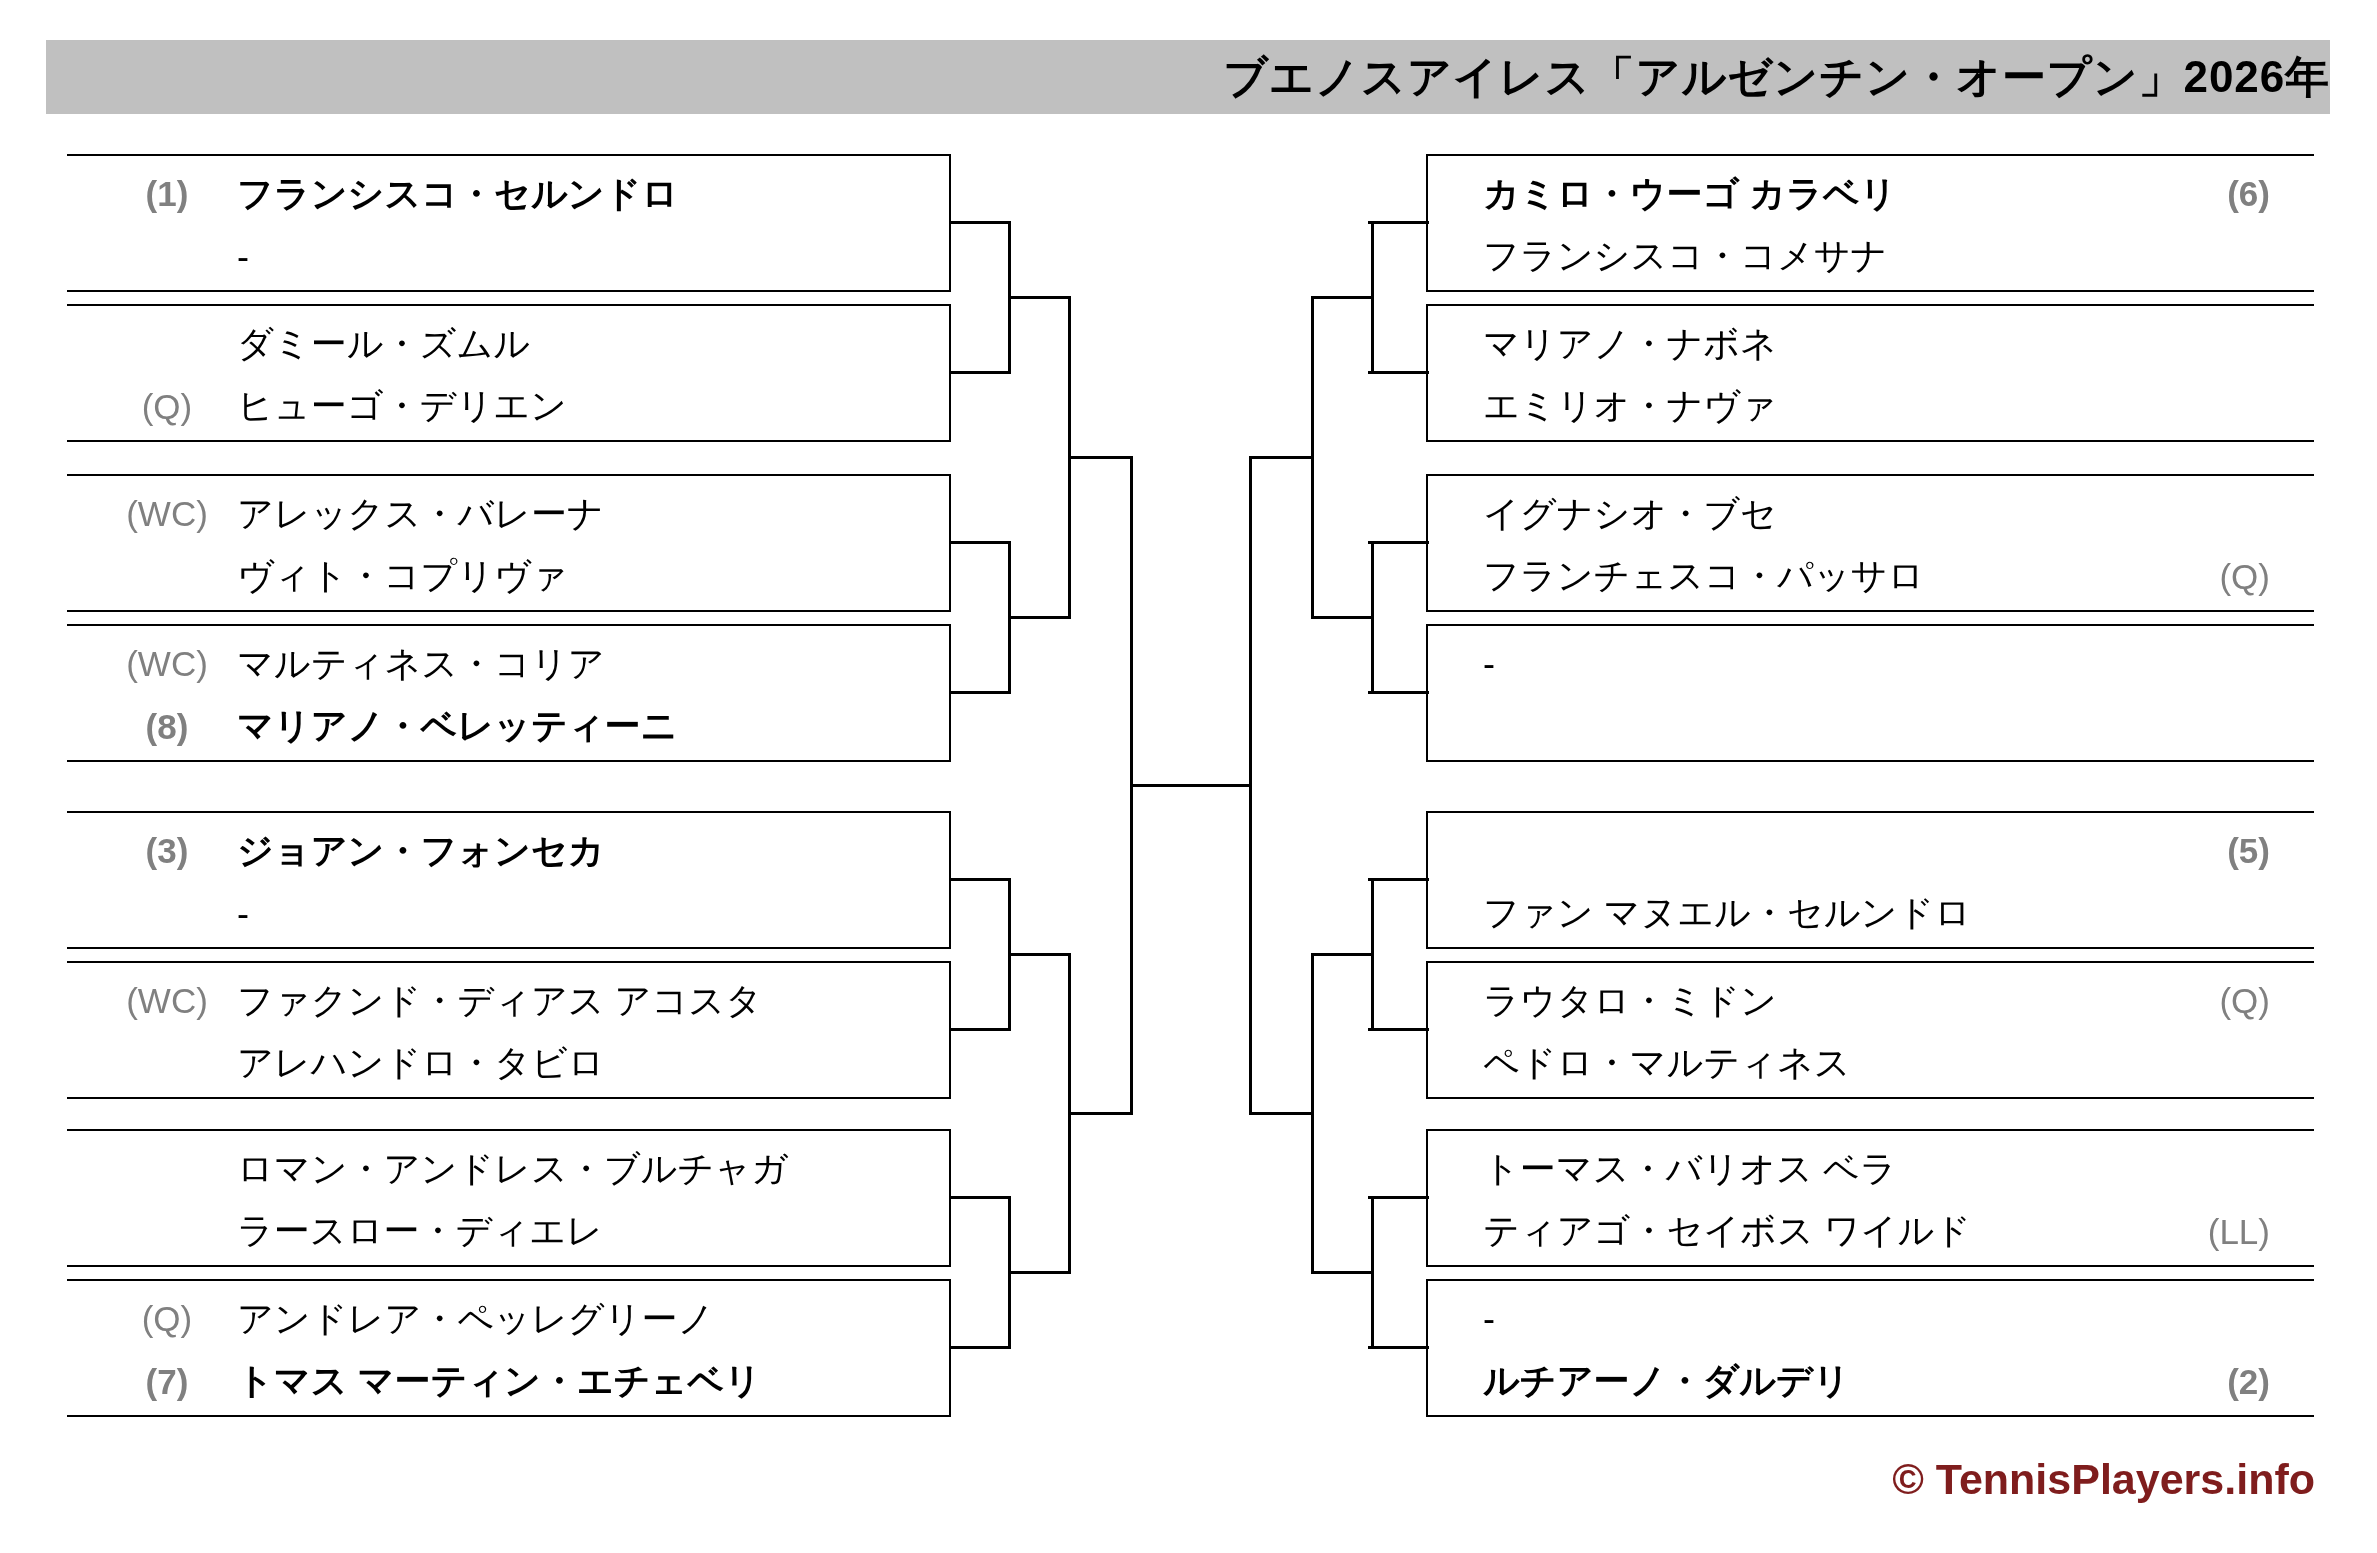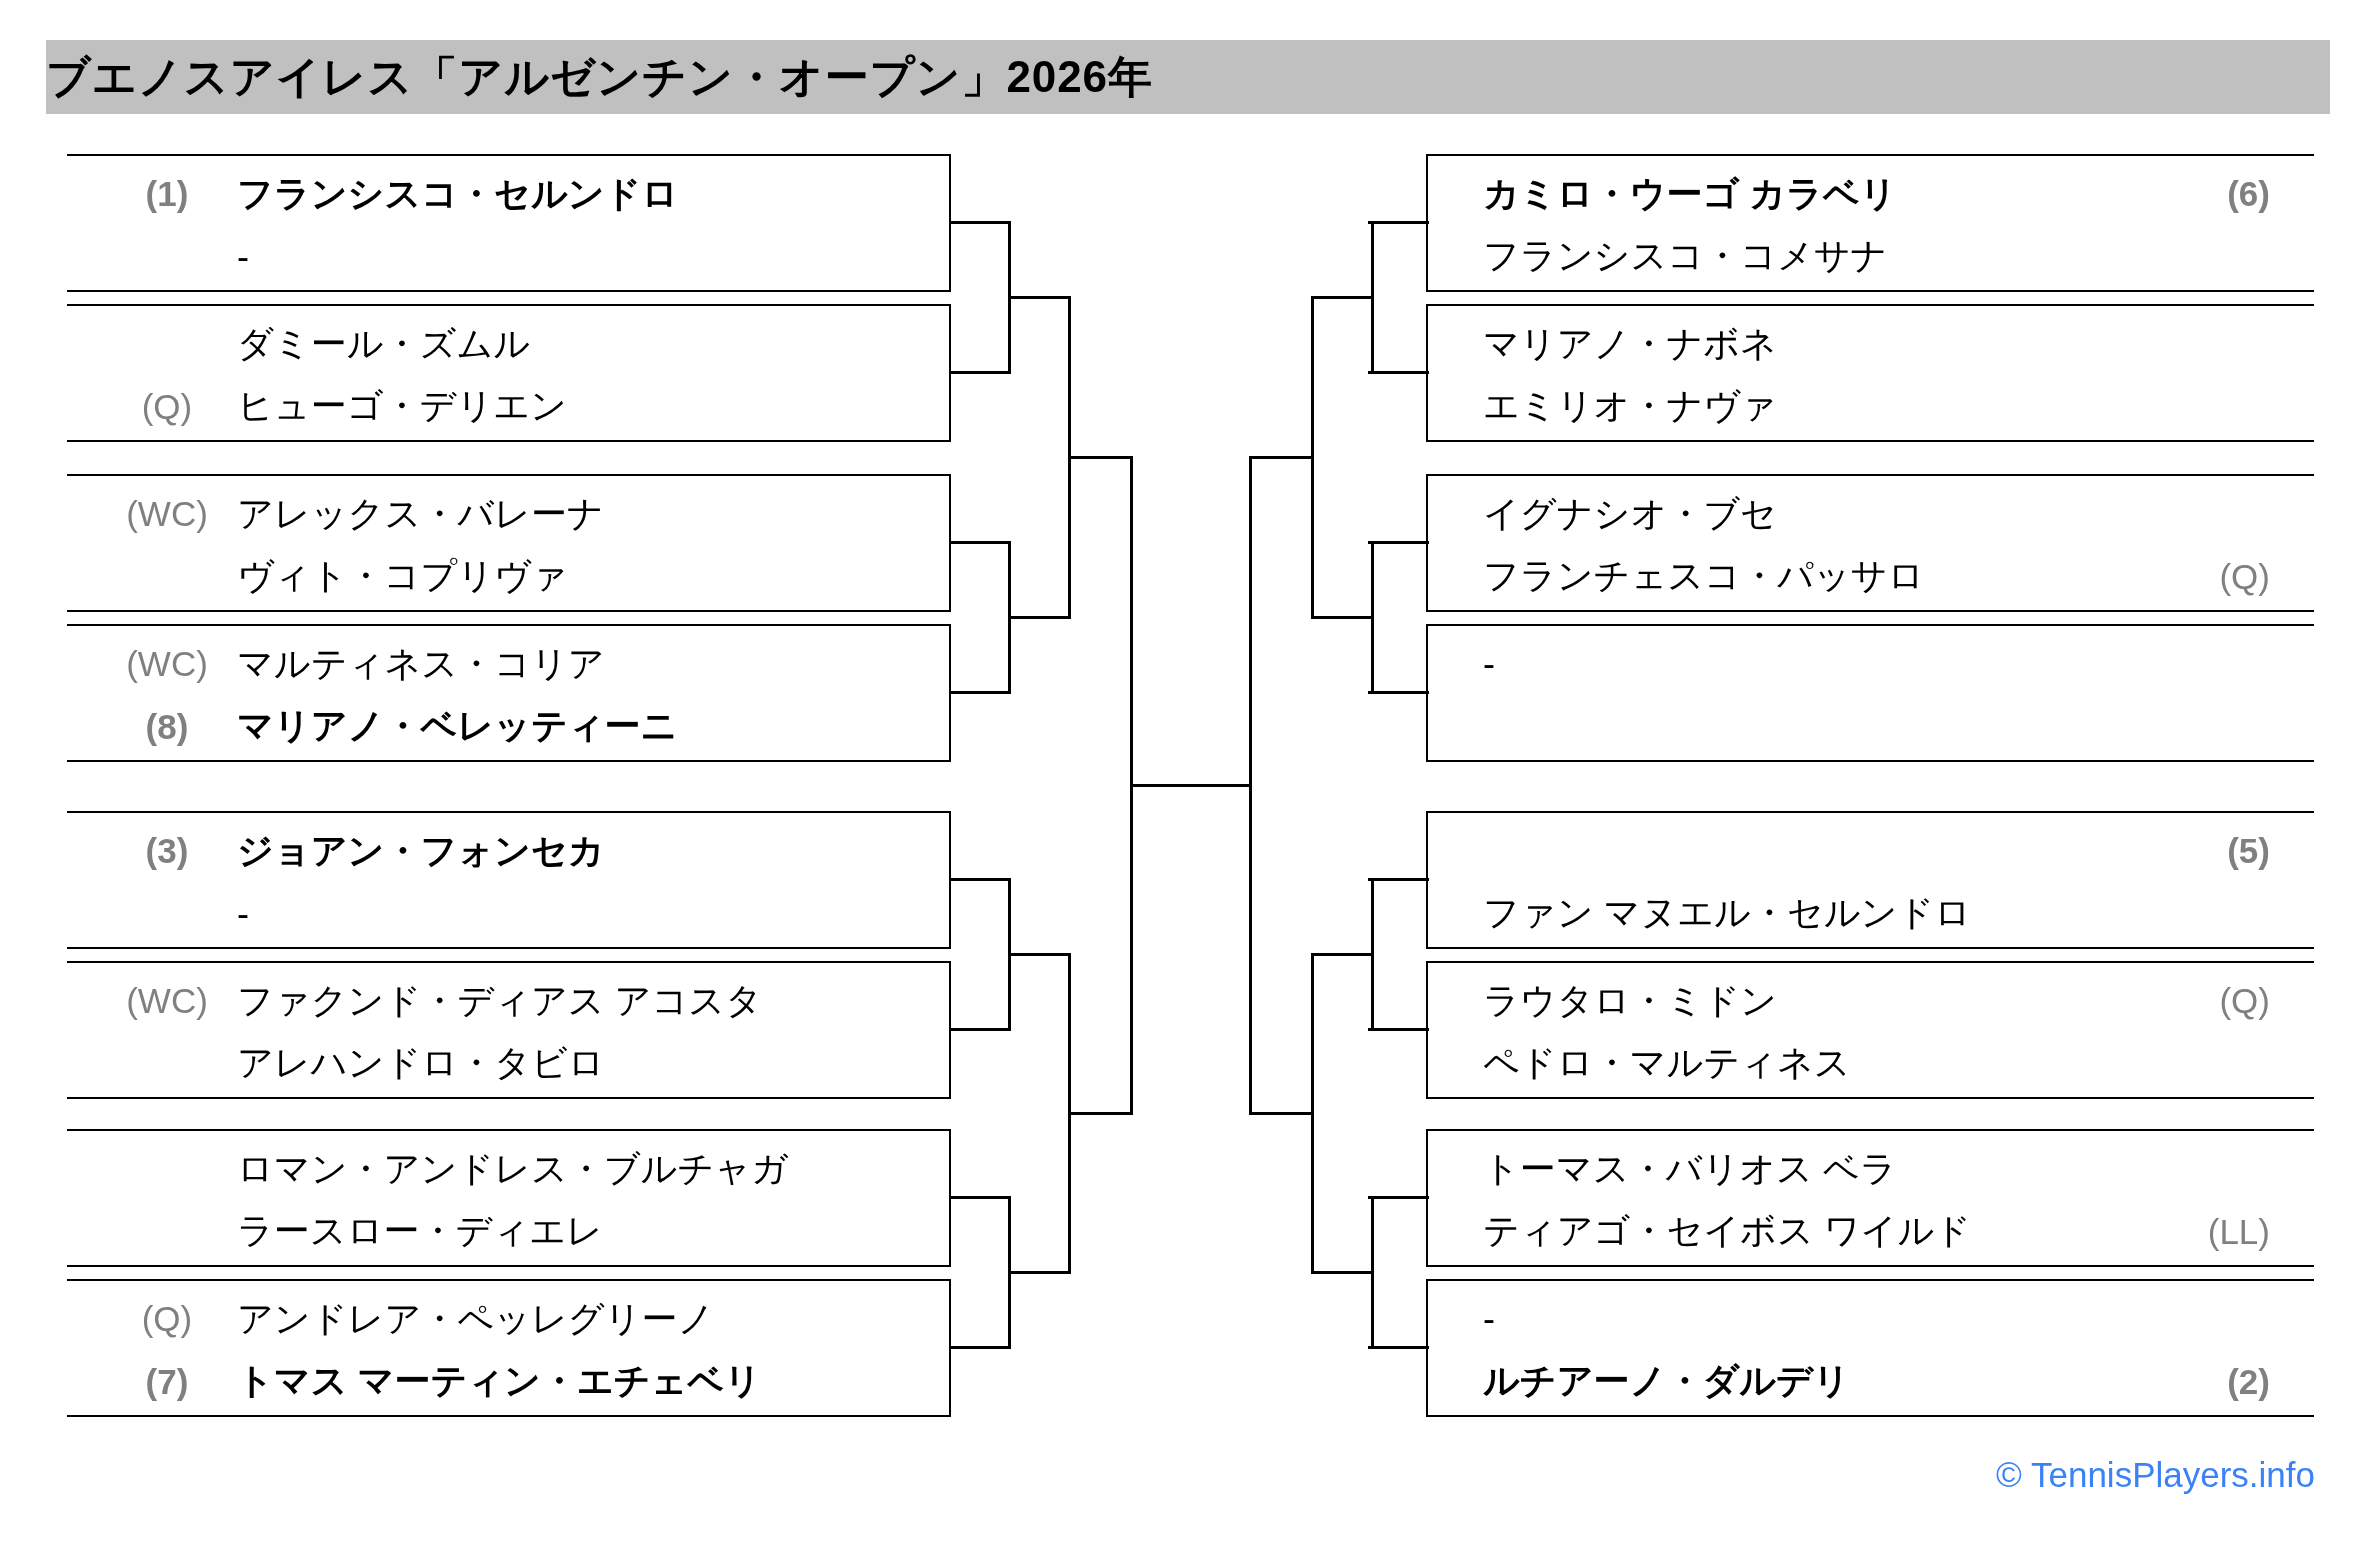--- a/index.html
+++ b/index.html
@@ -7,21 +7,21 @@
     position:relative;
     width:2377px;height:1554px;
     background:#ffffff;
     font-family:"Liberation Sans","DejaVu Sans",sans-serif;
     overflow:hidden;
   }
   
   #title-bar{
     position:absolute;left:46px;top:40px;width:2284px;height:74px;
     background:#c0c0c0;
-    display:flex;align-items:center;justify-content:flex-start;
+    display:flex;align-items:center;justify-content:flex-end;
   }
   #title-bar .t{
     font-size:44px;font-weight:bold;color:#000000;letter-spacing:0.9px;
   }
   
   .bline{position:absolute;background:#000000;}
   .bx{position:absolute;box-sizing:border-box;border:2.8px solid #000000;background:transparent;}
   .bx.l{border-left:none;}
   .bx.r{border-right:none;}
   
@@ -38,21 +38,21 @@
   .match.l .prow{padding-left:30px;}
   .match.r .prow{padding-left:57px;padding-right:44px;}
   .tag{color:#808080;font-size:35px;}
   .match.l .tag{width:140px;text-align:center;flex:0 0 140px;}
   .match.r .tag{margin-left:auto;text-align:right;}
   .name{color:#000000;}
   .bold{font-weight:bold;}
   
   #footer-credit{
     position:absolute;right:62px;top:1455px;
-    font-size:35px;color:#3b82f6;
+    font-size:43px;color:#7f1d1d;font-weight:bold;
   }
 </style>
 </head>
 <body>
 
 <div id="canvas">
 
   <div id="title-bar">
     <span class="t">ブエノスアイレス「アルゼンチン・オープン」2026年</span>
   </div>

